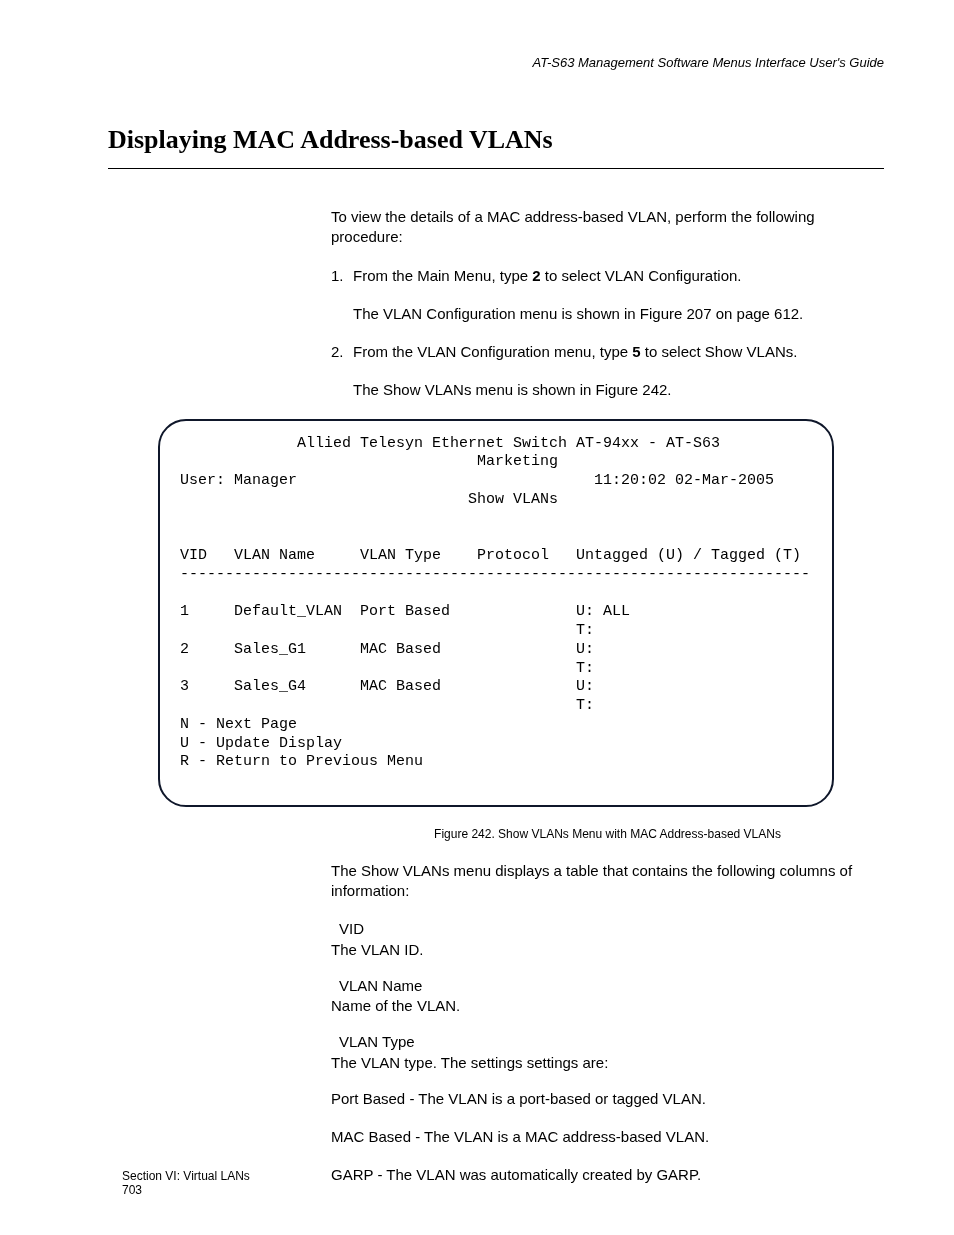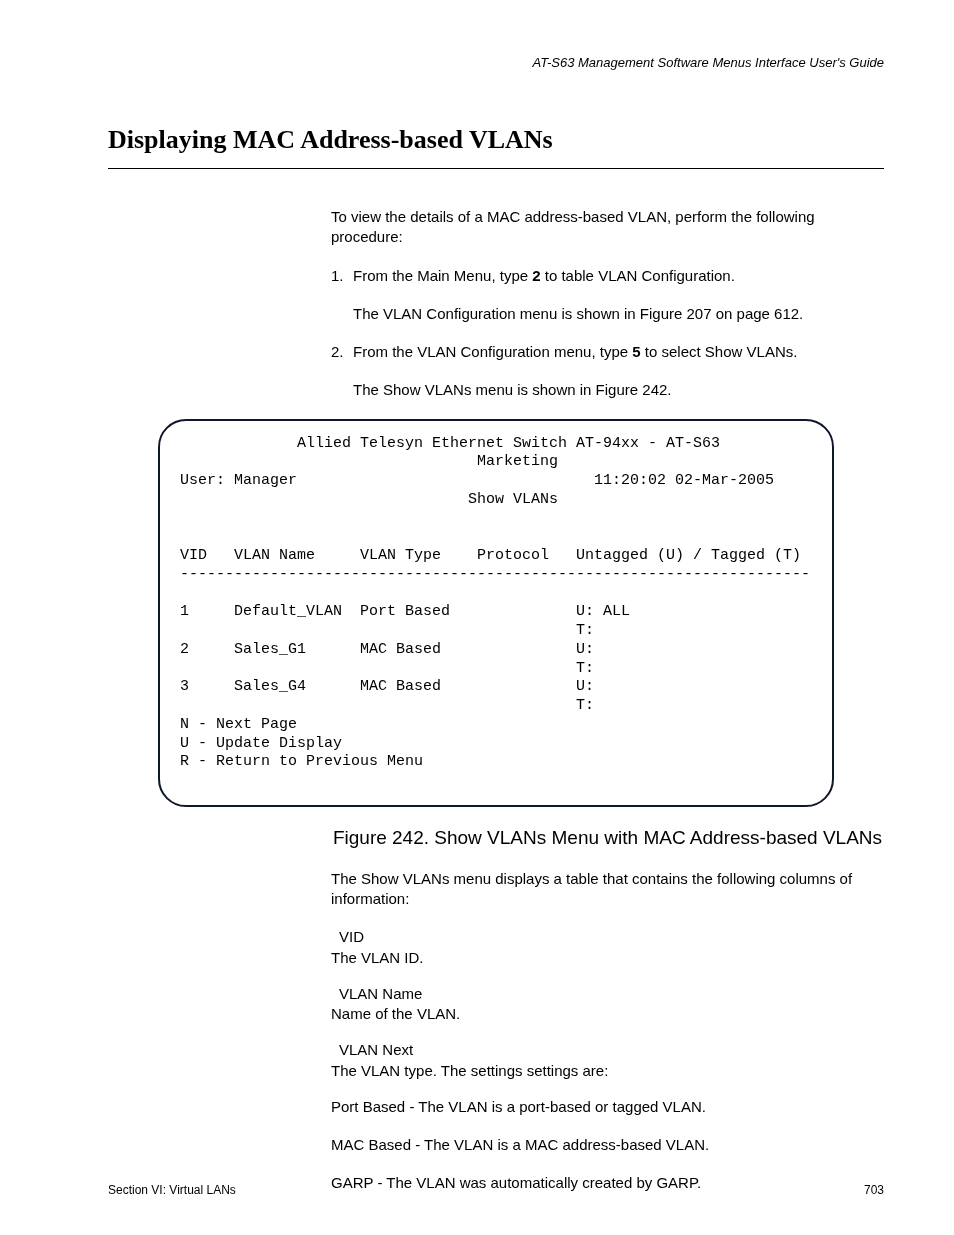--- a/index.html
+++ b/index.html
@@ -72,55 +72,56 @@
       font-family: "Courier New", Courier, monospace;
       font-size: 15px;
       line-height: 1.25;
       white-space: pre;
       overflow: hidden;
     }
     .figure-caption {
       text-align: center;
       margin-left: 223px;
       margin-bottom: 20px;
-      font-size: 19px;
+      font-size: 12px;
     }
     .def-term {
       font-weight: normal;
       margin-left: 8px;
     }
     .def-block {
       margin-bottom: 16px;
       line-height: 1.35;
     }
     .footer {
       position: absolute;
       bottom: 38px;
-      left: 108px;
+      left: 122px;
       right: 70px;
       font-size: 12px;
       display: flex;
-      justify-content: space-between;
+      justify-content: center;
+      flex-direction: column;
     }
   </style>
 </head>
 <body>
 
 <div class="page">
   <div class="header-line">AT-S63 Management Software Menus Interface User's Guide</div>
 
   <h1 class="page-title">Displaying MAC Address-based VLANs</h1>
 
   <div class="content-block">
     <p class="para">To view the details of a MAC address-based VLAN, perform the following procedure:</p>
 
     <div class="step">
       <span class="step-num">1.</span>
       <span class="step-body">
-        <span>From the Main Menu, type </span><span class="bold">2</span><span> to table VLAN Configuration.</span>
+        <span>From the Main Menu, type </span><span class="bold">2</span><span> to select VLAN Configuration.</span>
       </span>
     </div>
     <p class="step-follow">The VLAN Configuration menu is shown in Figure 207 on page 612.</p>
 
     <div class="step">
       <span class="step-num">2.</span>
       <span class="step-body">
         <span>From the VLAN Configuration menu, type </span><span class="bold">5</span><span> to select Show VLANs.</span>
       </span>
     </div>
@@ -141,21 +142,21 @@
       <div class="def-term">VID</div>
       <div>The VLAN ID.</div>
     </div>
 
     <div class="def-block">
       <div class="def-term">VLAN Name</div>
       <div>Name of the VLAN.</div>
     </div>
 
     <div class="def-block">
-      <div class="def-term">VLAN Next</div>
+      <div class="def-term">VLAN Type</div>
       <div>The VLAN type. The settings settings are:</div>
     </div>
 
     <p class="para">Port Based - The VLAN is a port-based or tagged VLAN.</p>
     <p class="para">MAC Based - The VLAN is a MAC address-based VLAN.</p>
     <p class="para">GARP - The VLAN was automatically created by GARP.</p>
   </div>
 
   <div class="footer">
     <span>Section VI: Virtual LANs</span>

